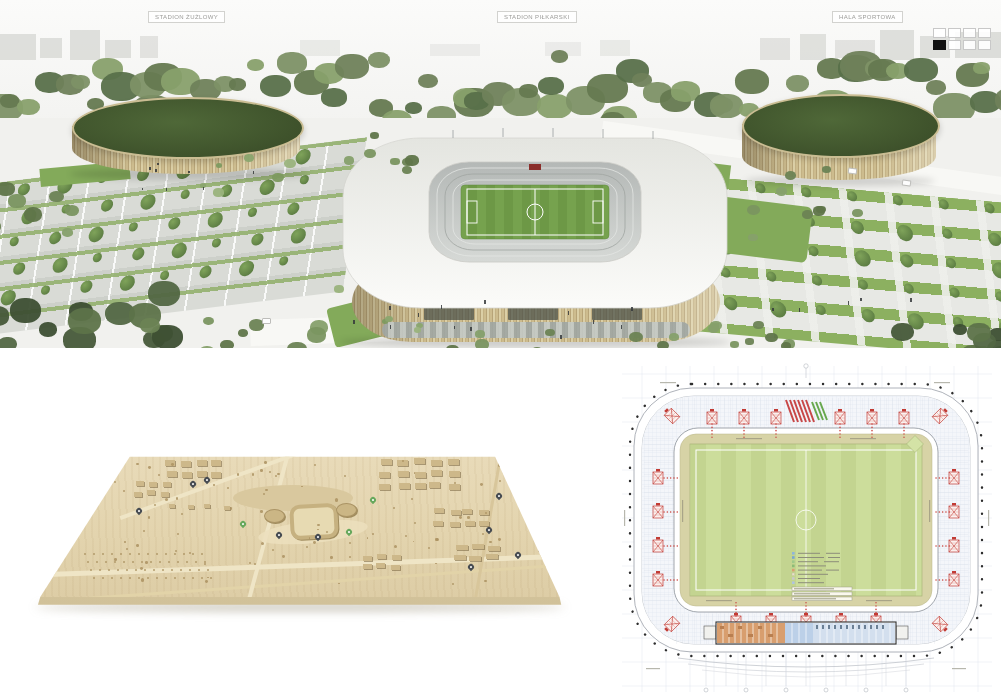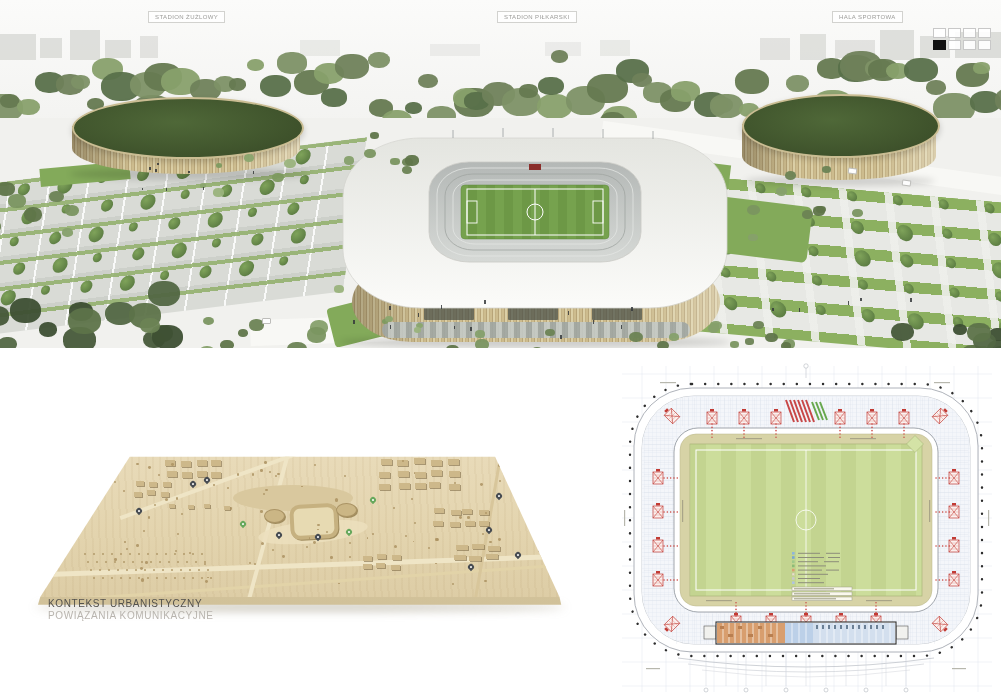--- a/index.html
+++ b/index.html
@@ -707,24 +707,20 @@
           <div class="pin" style="left:258px;top:127px;"></div>
           <div class="pin" style="left:297px;top:129px;"></div>
           <div class="pin g" style="left:328px;top:124px;"></div>
           <div class="pin g" style="left:352px;top:92px;"></div>
           <div class="pin" style="left:478px;top:88px;"></div>
           <div class="pin" style="left:468px;top:122px;"></div>
           <div class="pin" style="left:497px;top:147px;"></div>
           <div class="pin" style="left:450px;top:159px;"></div>
         </div>
     </div>
-    <div id="model-caption">
-      <div id="model-title">KONTEKST URBANISTYCZNY</div>
-      <div id="model-subtitle">POWIĄZANIA KOMUNIKACYJNE</div>
-    </div>
   </section>
 
   <section id="plan">
     <svg width="382" height="338" viewBox="0 0 382 338">
       <defs>
         <pattern id="seatgrid" width="4" height="4" patternUnits="userSpaceOnUse">
           <rect width="4" height="4" fill="#f4f6fa"></rect>
           <path d="M0 0H4M0 0V4" stroke="#dde2ee" stroke-width="0.5"></path>
         </pattern>
         <pattern id="pstripe" width="30" height="8" patternUnits="userSpaceOnUse">

